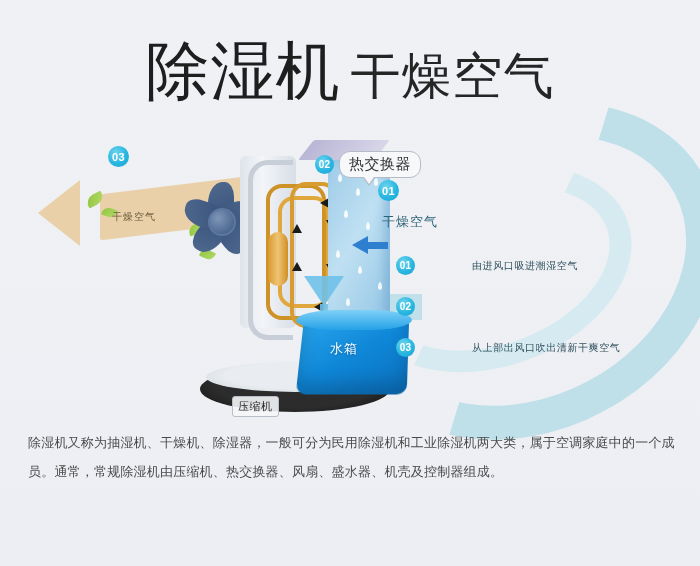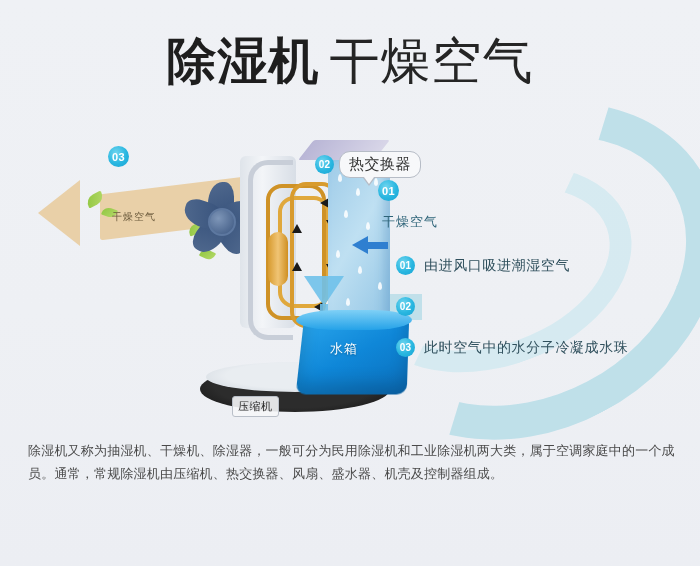--- a/index.html
+++ b/index.html
@@ -24,22 +24,22 @@
 
   
   .title-wrap {
     position: absolute;
     left: 0; top: 28px;
     width: 700px;
     text-align: center;
     white-space: nowrap;
   }
   .title-strong {
-    font-size: 50px;
-    font-weight: bold;
+    font-size: 64px;
+    font-weight: normal;
     letter-spacing: 1px;
     color: #1e1e1e;
     font-family: "DejaVu Sans","Liberation Sans",sans-serif;
   }
   .title-light {
     font-size: 50px;
     font-weight: normal;
     letter-spacing: 1px;
     color: #252525;
     margin-left: 10px;
@@ -401,38 +401,39 @@
     left: 396px; top: 256px;
     width: 270px;
   }
   .legend-row {
     display: flex;
     align-items: center;
     gap: 9px;
     margin-bottom: 22px;
   }
   .legend-text {
-    font-size: 14px;
+    font-size: 10px;
     color: #2f4f5c;
     letter-spacing: .6px;
     white-space: nowrap;
+    margin-left: 48px;
   }
 
   
   .body-copy {
     position: absolute;
     left: 28px; top: 424px;
     width: 650px;
   }
   .para {
     font-size: 13px;
-    line-height: 23px;
+    line-height: 29px;
     color: #4a4a4a;
     letter-spacing: .2px;
-    margin: 15px 0 18px 0;
+    margin: 4px 0 18px 0;
   }
   .para:last-child { margin-bottom: 0; }
 </style>
 </head>
 <body>
 
 <div class="page">
 
   <div class="title-wrap">
     <span class="title-strong">除湿机</span><span class="title-light">干燥空气</span>
@@ -527,21 +528,21 @@
   <div class="legend">
     <div class="legend-row">
       <div class="badge">01</div>
       <div class="legend-text">由进风口吸进潮湿空气</div>
     </div>
     <div class="legend-row">
       <div class="badge">02</div>
     </div>
     <div class="legend-row">
       <div class="badge">03</div>
-      <div class="legend-text">此时空气中的水分子冷凝成水珠</div>
+      <div class="legend-text">从上部出风口吹出清新干爽空气</div>
     </div>
   </div>
 
   <div class="body-copy">
     <p class="para">除湿机又称为抽湿机、干燥机、除湿器，一般可分为民用除湿机和工业除湿机两大类，属于空调家庭中的一个成员。通常，常规除湿机由压缩机、热交换器、风扇、盛水器、机壳及控制器组成。</p>
   </div>
 
 </div>
 
 </body></html>

